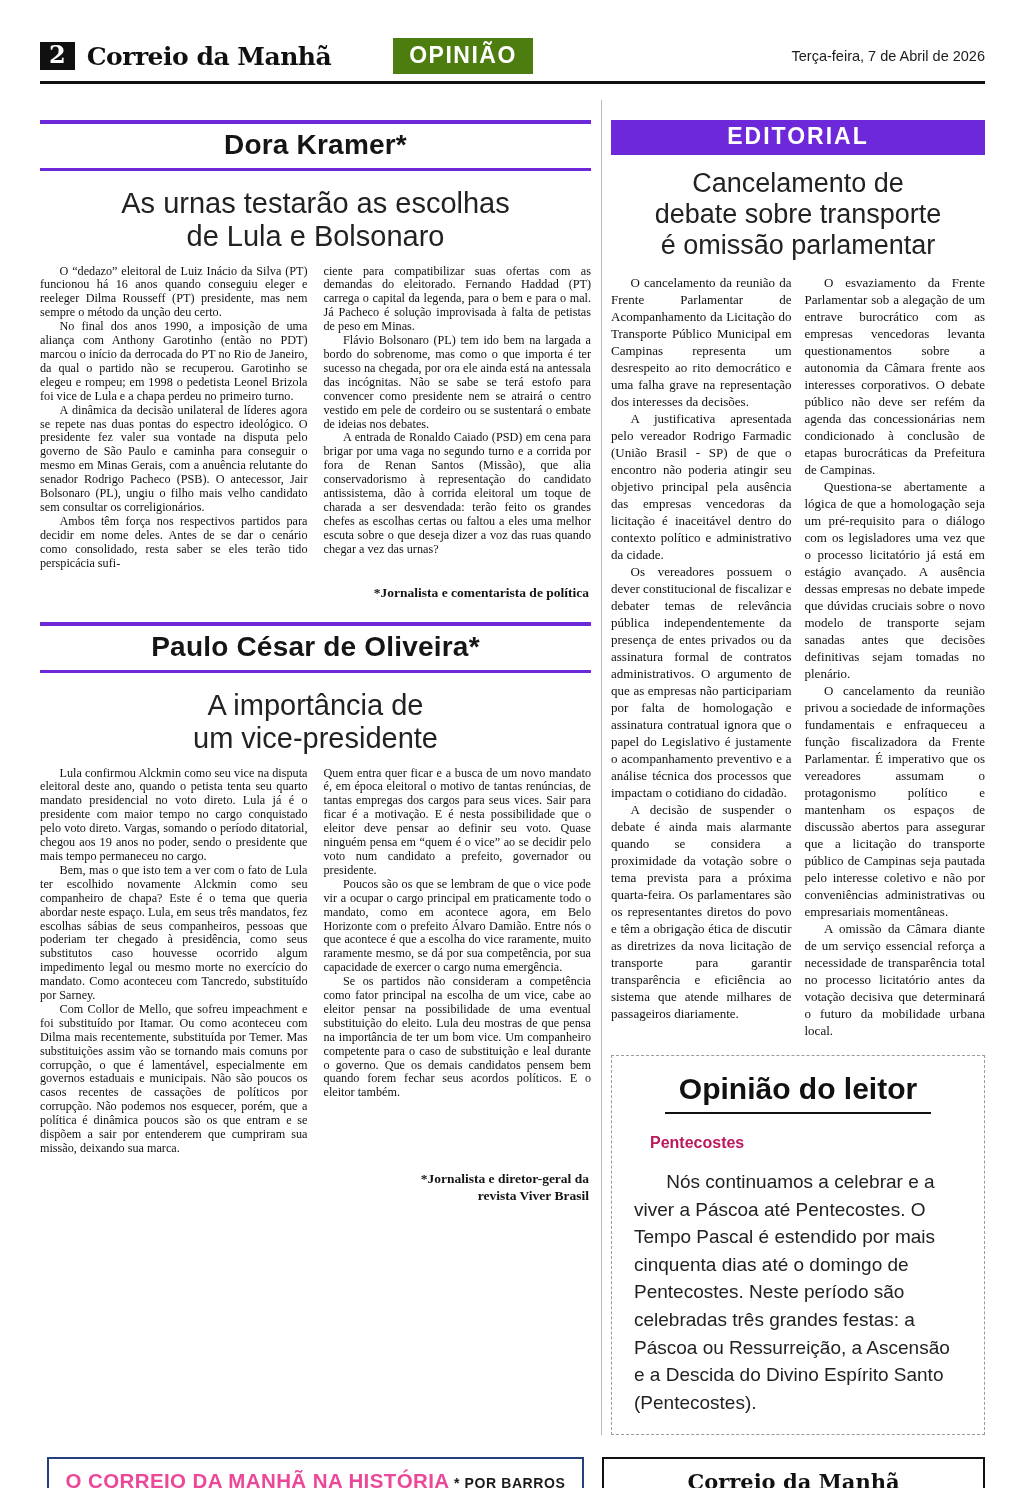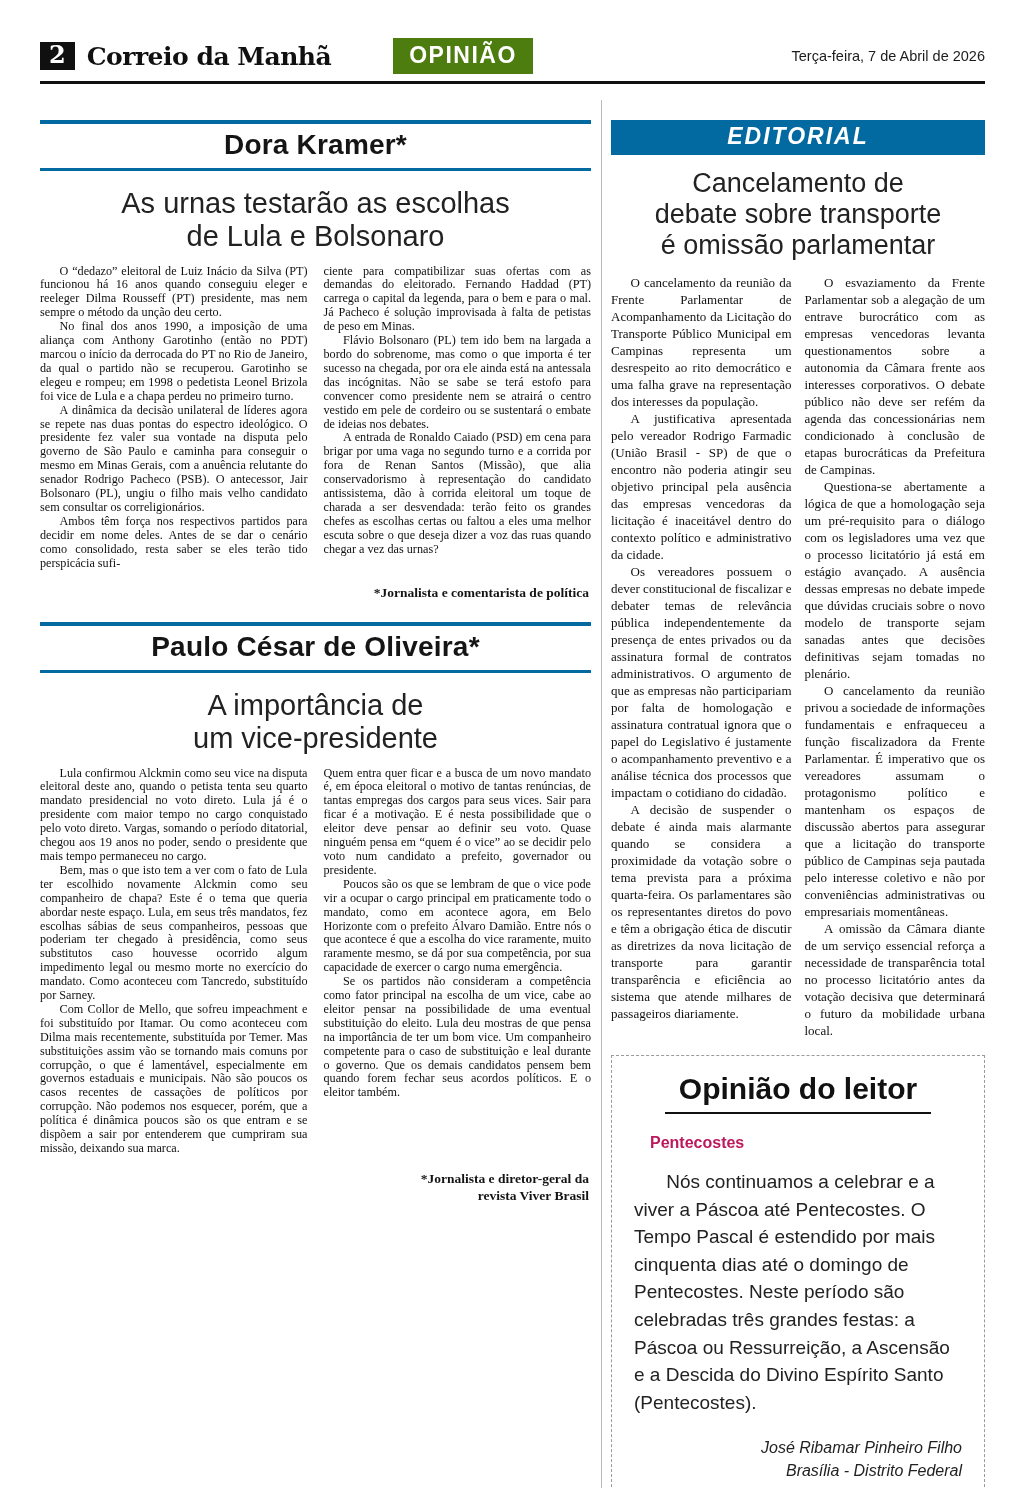--- a/index.html
+++ b/index.html
@@ -28,21 +28,21 @@
     letter-spacing:1.5px; padding:4px 16px 5px; margin-left:62px;
   }
   .date { margin-left:auto; font-size:14.5px; color:#1c1c1c; }
 
   
   .main { display:flex; padding:16px 25px 0 40px; }
   .col-left { width:562px; padding-right:10px; border-right:1px solid #b9b9b9; }
   .col-right { width:383px; padding-left:9px; }
 
   
-  .navy { background:#0369a1;font-style:italic; }
+  .navy { background:#6d28d9; }
   .bar4 { height:4px; margin-top:20px; }
   .bar3 { height:3px; }
   .author {
     text-align:center; font-size:28px; font-weight:700; color:#151515;
     padding:5px 0 7px; letter-spacing:0.2px;
   }
   .headline {
     text-align:center; font-size:29px; font-weight:500; line-height:1.13;
     color:#222; white-space:pre-line; margin:16px 0 12px;
   }
@@ -187,44 +187,40 @@
 
     <div class="col-right">
 
       <section>
         <div class="ed-tag navy">EDITORIAL</div>
         <h1 class="ed-title">Cancelamento de
 debate sobre transporte
 é omissão parlamentar</h1>
         <div class="ed-cols">
           <div class="ed-col">
-              <p>O cancelamento da reunião da Frente Parlamentar de Acompanhamento da Licitação do Transporte Público Municipal em Campinas representa um desrespeito ao rito democrático e uma falha grave na representação dos interesses da população.</p>
+              <p>O cancelamento da reunião da Frente Parlamentar de Acompanhamento da Licitação do Transporte Público Municipal em Campinas representa um desrespeito ao rito democrático e uma falha grave na representação dos interesses da decisões.</p>
               <p>A justificativa apresentada pelo vereador Rodrigo Farmadic (União Brasil - SP) de que o encontro não poderia atingir seu objetivo principal pela ausência das empresas vencedoras da licitação é inaceitável dentro do contexto político e administrativo da cidade.</p>
               <p>Os vereadores possuem o dever constitucional de fiscalizar e debater temas de relevância pública independentemente da presença de entes privados ou da assinatura formal de contratos administrativos. O argumento de que as empresas não participariam por falta de homologação e assinatura contratual ignora que o papel do Legislativo é justamente o acompanhamento preventivo e a análise técnica dos processos que impactam o cotidiano do cidadão.</p>
               <p>A decisão de suspender o debate é ainda mais alarmante quando se considera a proximidade da votação sobre o tema prevista para a próxima quarta-feira. Os parlamentares são os representantes diretos do povo e têm a obrigação ética de discutir as diretrizes da nova licitação de transporte para garantir transparência e eficiência ao sistema que atende milhares de passageiros diariamente.</p>
             </div>
           <div class="ed-col">
               <p>O esvaziamento da Frente Parlamentar sob a alegação de um entrave burocrático com as empresas vencedoras levanta questionamentos sobre a autonomia da Câmara frente aos interesses corporativos. O debate público não deve ser refém da agenda das concessionárias nem condicionado à conclusão de etapas burocráticas da Prefeitura de Campinas.</p>
               <p>Questiona-se abertamente a lógica de que a homologação seja um pré-requisito para o diálogo com os legisladores uma vez que o processo licitatório já está em estágio avançado. A ausência dessas empresas no debate impede que dúvidas cruciais sobre o novo modelo de transporte sejam sanadas antes que decisões definitivas sejam tomadas no plenário.</p>
               <p>O cancelamento da reunião privou a sociedade de informações fundamentais e enfraqueceu a função fiscalizadora da Frente Parlamentar. É imperativo que os vereadores assumam o protagonismo político e mantenham os espaços de discussão abertos para assegurar que a licitação do transporte público de Campinas seja pautada pelo interesse coletivo e não por conveniências administrativas ou empresariais momentâneas.</p>
               <p>A omissão da Câmara diante de um serviço essencial reforça a necessidade de transparência total no processo licitatório antes da votação decisiva que determinará o futuro da mobilidade urbana local.</p>
             </div>
         </div>
       </section>
 
       <section class="reader">
         <div class="reader-title-wrap">
           <h2 class="reader-title">Opinião do leitor</h2>
         </div>
         <h3 class="letter-title">Pentecostes</h3>
         <p class="letter-body">Nós continuamos a celebrar e a viver a Páscoa até Pentecostes. O Tempo Pascal é estendido por mais cinquenta dias até o domingo de Pentecostes. Neste período são celebradas três grandes festas: a Páscoa ou Ressurreição, a Ascensão e a Descida do Divino Espírito Santo (Pentecostes).</p>
-        <div class="letter-sig">
-          <div>José Ribamar Pinheiro Filho</div>
-          <div>Brasília - Distrito Federal</div>
-        </div>
       </section>
 
     </div>
   </div>
 
   <div class="bottom-row">
 
     <section class="history">
       <div class="hist-title">
         <span class="t1">O CORREIO DA MANHÃ NA HISTÓRIA</span>

